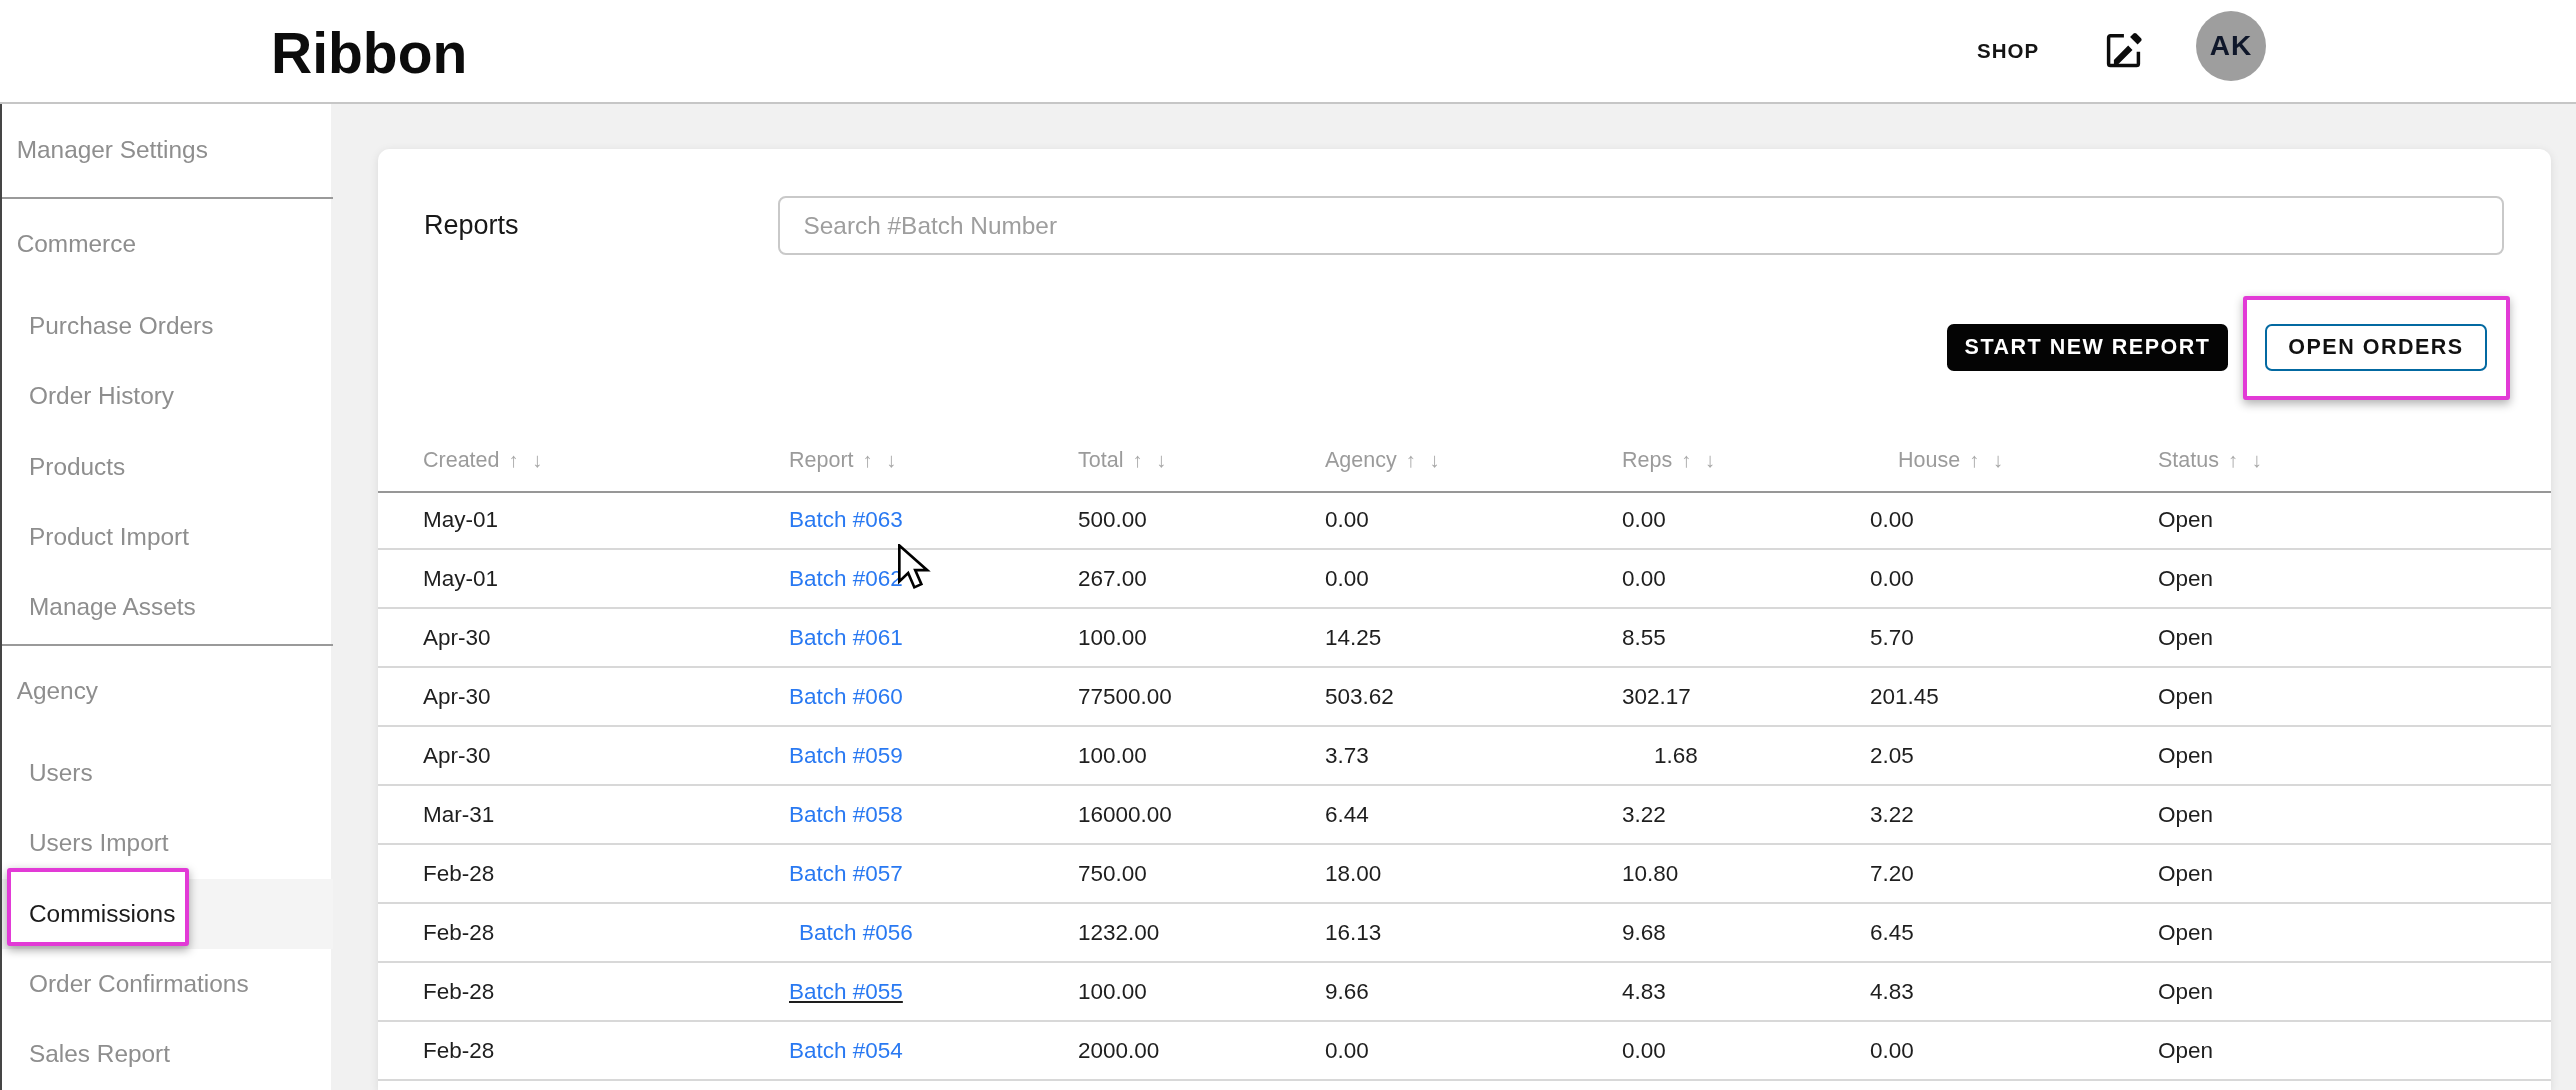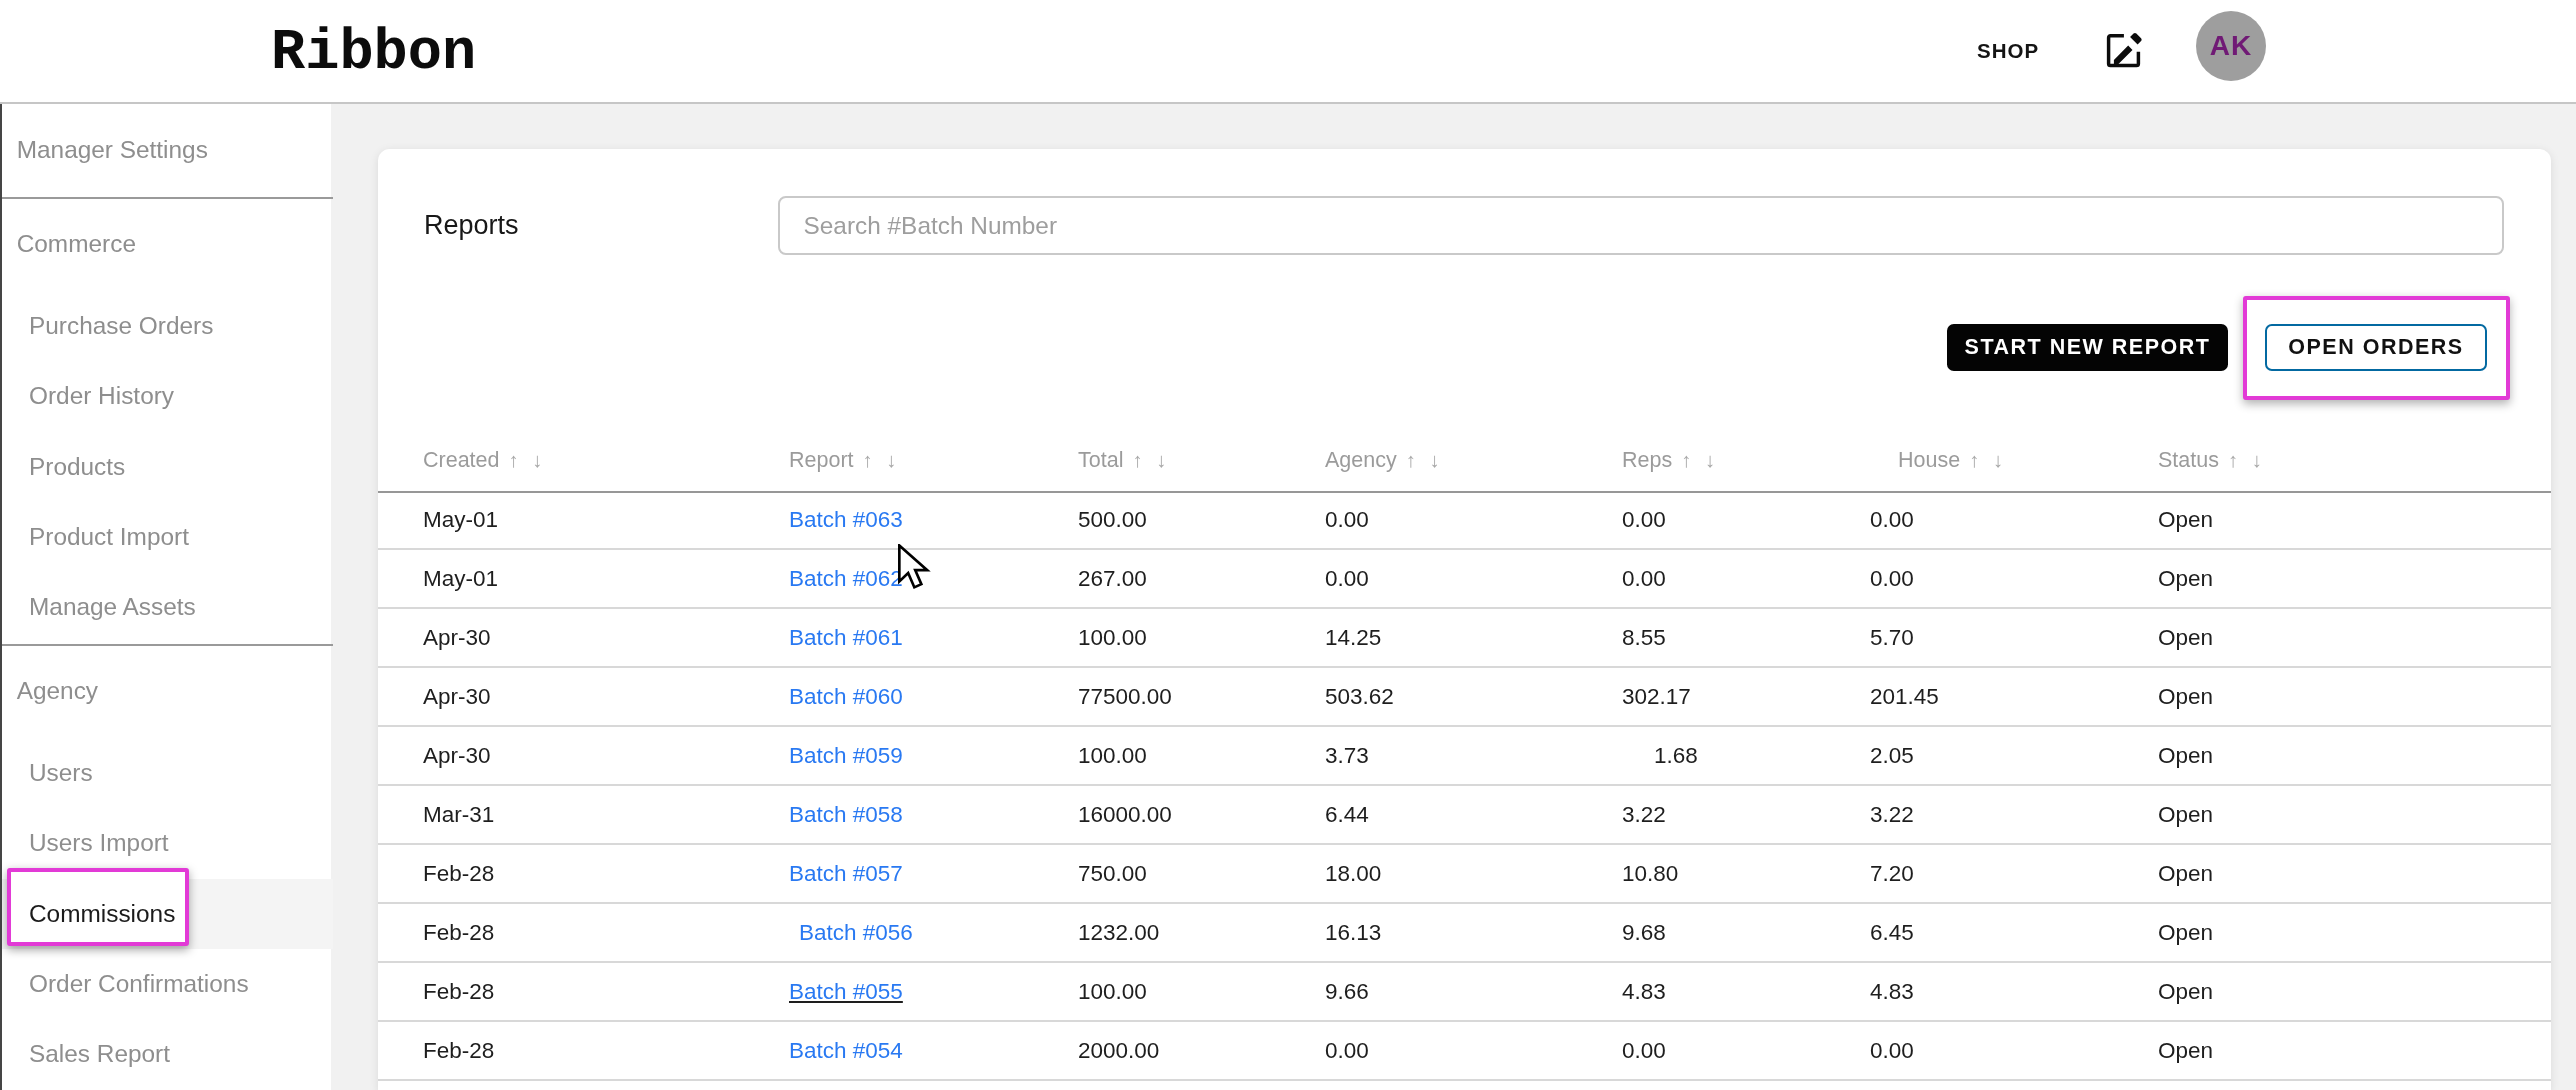--- a/index.html
+++ b/index.html
@@ -3,26 +3,26 @@
 <meta charset="utf-8">
 <style>
   html,body{margin:0;padding:0;overflow:hidden;}
   .page{position:relative;width:2576px;height:1090px;background:#f1f1f1;
         font-family:"Liberation Sans",sans-serif;overflow:hidden;}
 
   
   .topbar{position:absolute;left:0;top:0;width:2576px;height:102px;background:#ffffff;
           border-bottom:2px solid #c6c6c6;z-index:10;}
   .logo{position:absolute;left:271px;top:0;height:102px;line-height:106px;
-        font-family:Liberation Mono, monospace;font-weight:bold;font-size:57px;color:#0c0c0c;}
+        font-family:Liberation Sans, sans-serif;font-weight:bold;font-size:57px;color:#0c0c0c;}
   .shop{position:absolute;left:1977px;top:0;height:102px;line-height:102px;
         font-size:20.5px;font-weight:bold;letter-spacing:1px;color:#141414;cursor:pointer;}
   .edit-btn{position:absolute;left:2099px;top:25.4px;width:49px;height:51px;cursor:pointer;}
   .avatar{position:absolute;left:2196px;top:10.8px;width:70px;height:70px;border-radius:50%;
-          background:#9e9e9e;color:#701a75;font-size:28px;font-weight:bold;
+          background:#9e9e9e;color:#0f172a;font-size:28px;font-weight:bold;
           display:flex;align-items:center;justify-content:center;letter-spacing:1px;cursor:pointer;}
 
   
   .sidebar{position:absolute;left:0;top:102px;width:331px;height:989px;background:#ffffff;
            border-left:2px solid #454545;box-sizing:border-box;z-index:5;}
   .sb-entry{position:absolute;left:0;width:331px;height:70px;line-height:70px;
             font-size:24.4px;color:#8e8e8e;cursor:pointer;white-space:nowrap;}
   .sb-entry span{position:relative;z-index:3;}
   .sb-entry.section{padding-left:14.7px;box-sizing:border-box;}
   .sb-entry.item{padding-left:27px;box-sizing:border-box;}

